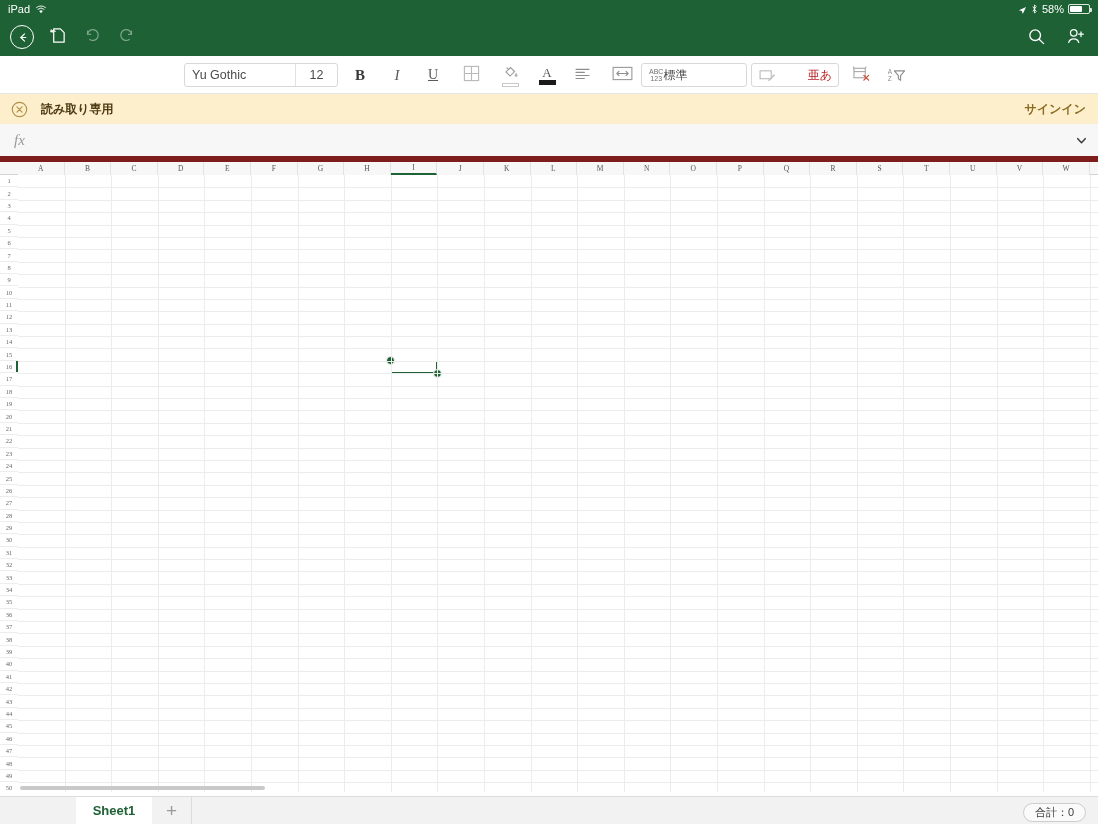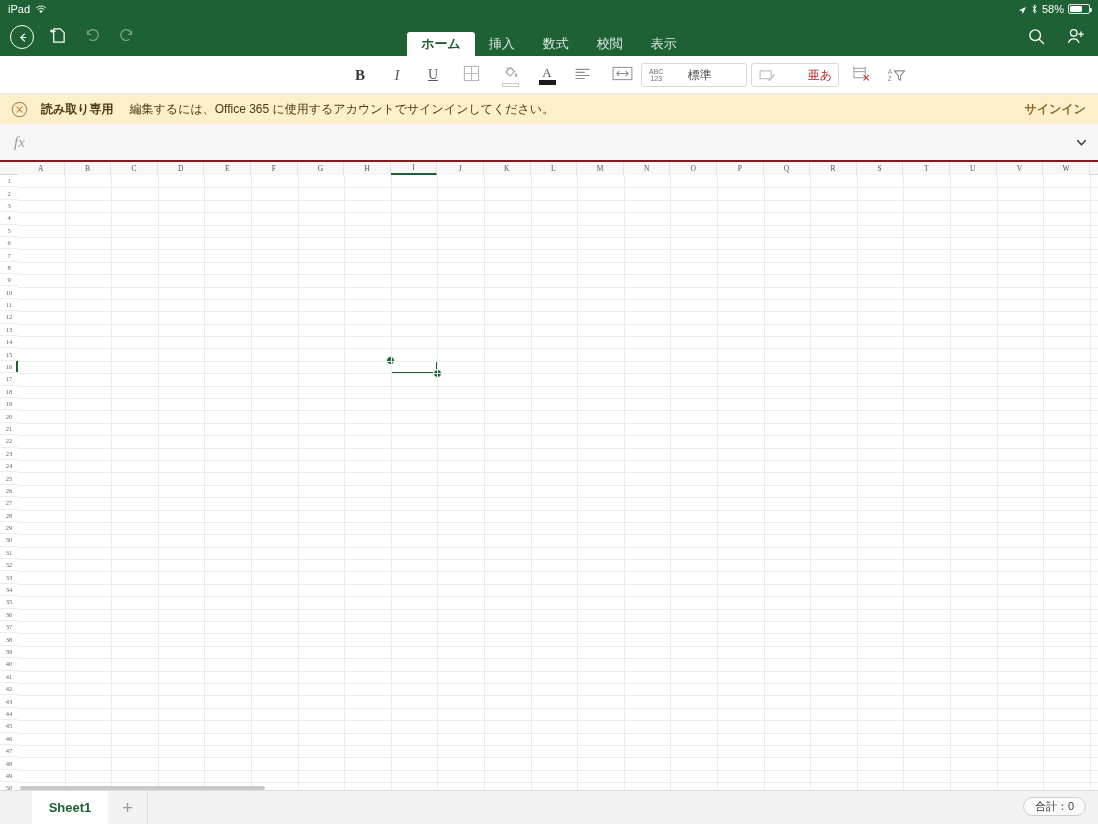--- a/index.html
+++ b/index.html
@@ -94,21 +94,21 @@
   .swatch.white { background: #ffffff; }
   .swatch.black { background: #1a1a1a; border-color: #1a1a1a; height: 5px; }
   .numbox {
     position: absolute; left: 641px; top: 7px; width: 106px; height: 24px;
     border: 1px solid #d8d8d8; border-radius: 3px; display: flex; align-items: center; background: #fff;
   }
   .abc123 {
     font-size: 7px; line-height: 7.5px; color: #6f6f6f; padding-left: 7px; text-align: center;
     font-family: "Liberation Sans", sans-serif;
   }
-  .numlabel { flex: 1; text-align: center; font-size: 12px; color: #4a4a4a; padding-right: 10px; }
+  .numlabel { flex: 1; text-align: left; font-size: 12px; color: #4a4a4a; padding-right: 10px; }
   .stylebox {
     position: absolute; left: 751px; top: 7px; width: 88px; height: 24px;
     border: 1px solid #d8d8d8; border-radius: 3px; display: flex; align-items: center; background: #fff;
   }
   .stylelabel { flex: 1; text-align: right; font-size: 12px; color: #b91c1c; padding-right: 6px; }
   .tb-clear { left: 849px; }
   .tb-sort  { left: 885px; }
 
   
   .banner {
@@ -116,21 +116,21 @@
     background: #fdeecc; display: flex; align-items: center;
   }
   .ban-x { margin-left: 10px; width: 18px; height: 18px; display: flex; align-items: center; justify-content: center; color: #9a7321; }
   .ban-strong { margin-left: 13px; font-size: 12px; font-weight: bold; color: #4d3a12; }
   .ban-msg { margin-left: 16px; font-size: 12px; color: #4d3a12; }
   .ban-signin { position: absolute; right: 12px; font-size: 12px; font-weight: bold; color: #8a6b1f; }
 
   
   .fxbar {
     position: absolute; top: 124px; left: 0; width: 1098px; height: 38px;
-    background: #f7f7f7; border-bottom: 2px solid #7f1d1d;
+    background: #f7f7f7; border-bottom: 6px solid #7f1d1d;
     display: flex; align-items: center;
   }
   .fx-label {
     margin-left: 14px; font-family: "Liberation Serif", serif; font-style: italic;
     font-size: 15px; color: #9a9a9a;
   }
   .fx-input {
     flex: 1; height: 28px; margin: 0 6px 0 10px; font-size: 12px; color: #333;
     display: flex; align-items: center;
   }
@@ -172,22 +172,22 @@
   .selbox {
     position: absolute; border: 1.6px solid #1d6134; background: transparent;
   }
   .handle {
     position: absolute; width: 9px; height: 9px; border-radius: 50%;
     background: #1d6134; border: 1.5px solid #ffffff;
   }
 
   
   .sheetbar {
-    position: absolute; bottom: 0; left: 0; width: 1098px; height: 34px;
-    background: #f2f2f2; border-top: 1px solid #dcdcdc; display: flex; align-items: stretch;
+    position: absolute; bottom: 0; left: 0; width: 1098px; height: 28px;
+    background: #f2f2f2; border-top: 1px solid #dcdcdc; display: flex; align-items: stretch; padding-left: 44px;
   }
   .sheettab {
     min-width: 76px; margin-left: 32px; background: #ffffff;
     display: flex; align-items: center; justify-content: center;
     font-size: 13px; color: #1d6134; font-weight: bold; padding: 0 14px;
   }
   .addsheet {
     width: 40px; display: flex; align-items: center; justify-content: center;
     font-size: 19px; color: #9a9a9a; border-right: 1px solid #dcdcdc;
   }
@@ -263,27 +263,20 @@
     <div class="nbtn dim">
       <span>
         <svg viewBox="0 0 20 20" width="18" height="18">
             <path d="M15 9 a6 6 0 1 0 -2.5 6" stroke="currentColor" stroke-width="1.4" fill="none" stroke-linecap="round"></path>
             <path d="M15 9 l-0.2 -3.3 M15 9 l-3.3 0.4" stroke="currentColor" stroke-width="1.4" fill="none" stroke-linecap="round"></path>
           </svg>
       </span>
     </div>
   </div>
 
-  <div class="tabs">
-    <div class="tab active">ホーム</div>
-    <div class="tab">挿入</div>
-    <div class="tab">数式</div>
-    <div class="tab">校閲</div>
-    <div class="tab">表示</div>
-  </div>
 
   <div class="head-right">
     <div class="hr-btn">
       <span>
         <svg viewBox="0 0 20 20" width="19" height="19">
             <circle cx="8.6" cy="8.6" r="5.6" stroke="#fff" stroke-width="1.4" fill="none"></circle>
             <path d="M12.8 12.8 L17.5 17.5" stroke="#fff" stroke-width="1.4" stroke-linecap="round"></path>
           </svg>
       </span>
     </div>
@@ -293,20 +286,24 @@
             <circle cx="8.5" cy="6" r="3.6" stroke="#fff" stroke-width="1.4" fill="none"></circle>
             <path d="M2.8 17 a5.9 5.9 0 0 1 11.4 0" stroke="#fff" stroke-width="1.4" fill="none"></path>
             <path d="M16.5 5 v5 M14 7.5 h5" stroke="#fff" stroke-width="1.4" stroke-linecap="round"></path>
           </svg>
       </span>
     </div>
   </div>
 </div>
 
 <div class="ribbon">
+  <div class="fontbox">
+    <div class="fontname">Yu Gothic</div>
+    <div class="fontsz">12</div>
+  </div>
 
   <div class="tb tb-b">B</div>
   <div class="tb tb-i">I</div>
   <div class="tb tb-u">U</div>
 
   <div class="tb tb-bd">
     <span>
       <svg viewBox="0 0 18 18" width="17" height="17">
           <rect x="1.5" y="1.5" width="15" height="15" stroke="#b9b9b9" stroke-width="1.2" fill="none"></rect>
           <path d="M9 1.5 v15 M1.5 9 h15" stroke="#b9b9b9" stroke-width="1.2"></path>
@@ -390,21 +387,20 @@
 </div>
 
 <div class="banner">
   <span class="ban-x">
     <svg viewBox="0 0 18 18" width="17" height="17">
         <circle cx="9" cy="9" r="7.6" stroke="#b09044" stroke-width="1.2" fill="none"></circle>
         <path d="M6.3 6.3 L11.7 11.7 M11.7 6.3 L6.3 11.7" stroke="#b09044" stroke-width="1.2" stroke-linecap="round"></path>
       </svg>
   </span>
   <span class="ban-strong">読み取り専用</span>
-  <span class="ban-msg">編集するには、Office 365 に使用するアカウントでサインインしてください。</span>
   <span class="ban-signin">サインイン</span>
 </div>
 
 <div class="fxbar">
   <span class="fx-label">fx</span>
   <div class="fx-input" placeholder=""></div>
   <span class="fx-chev">
     <svg viewBox="0 0 14 14" width="13" height="13">
         <path d="M3 5 L7 9.4 L11 5" stroke="#3d3d3d" stroke-width="1.6" fill="none" stroke-linecap="round" stroke-linejoin="round"></path>
       </svg>

